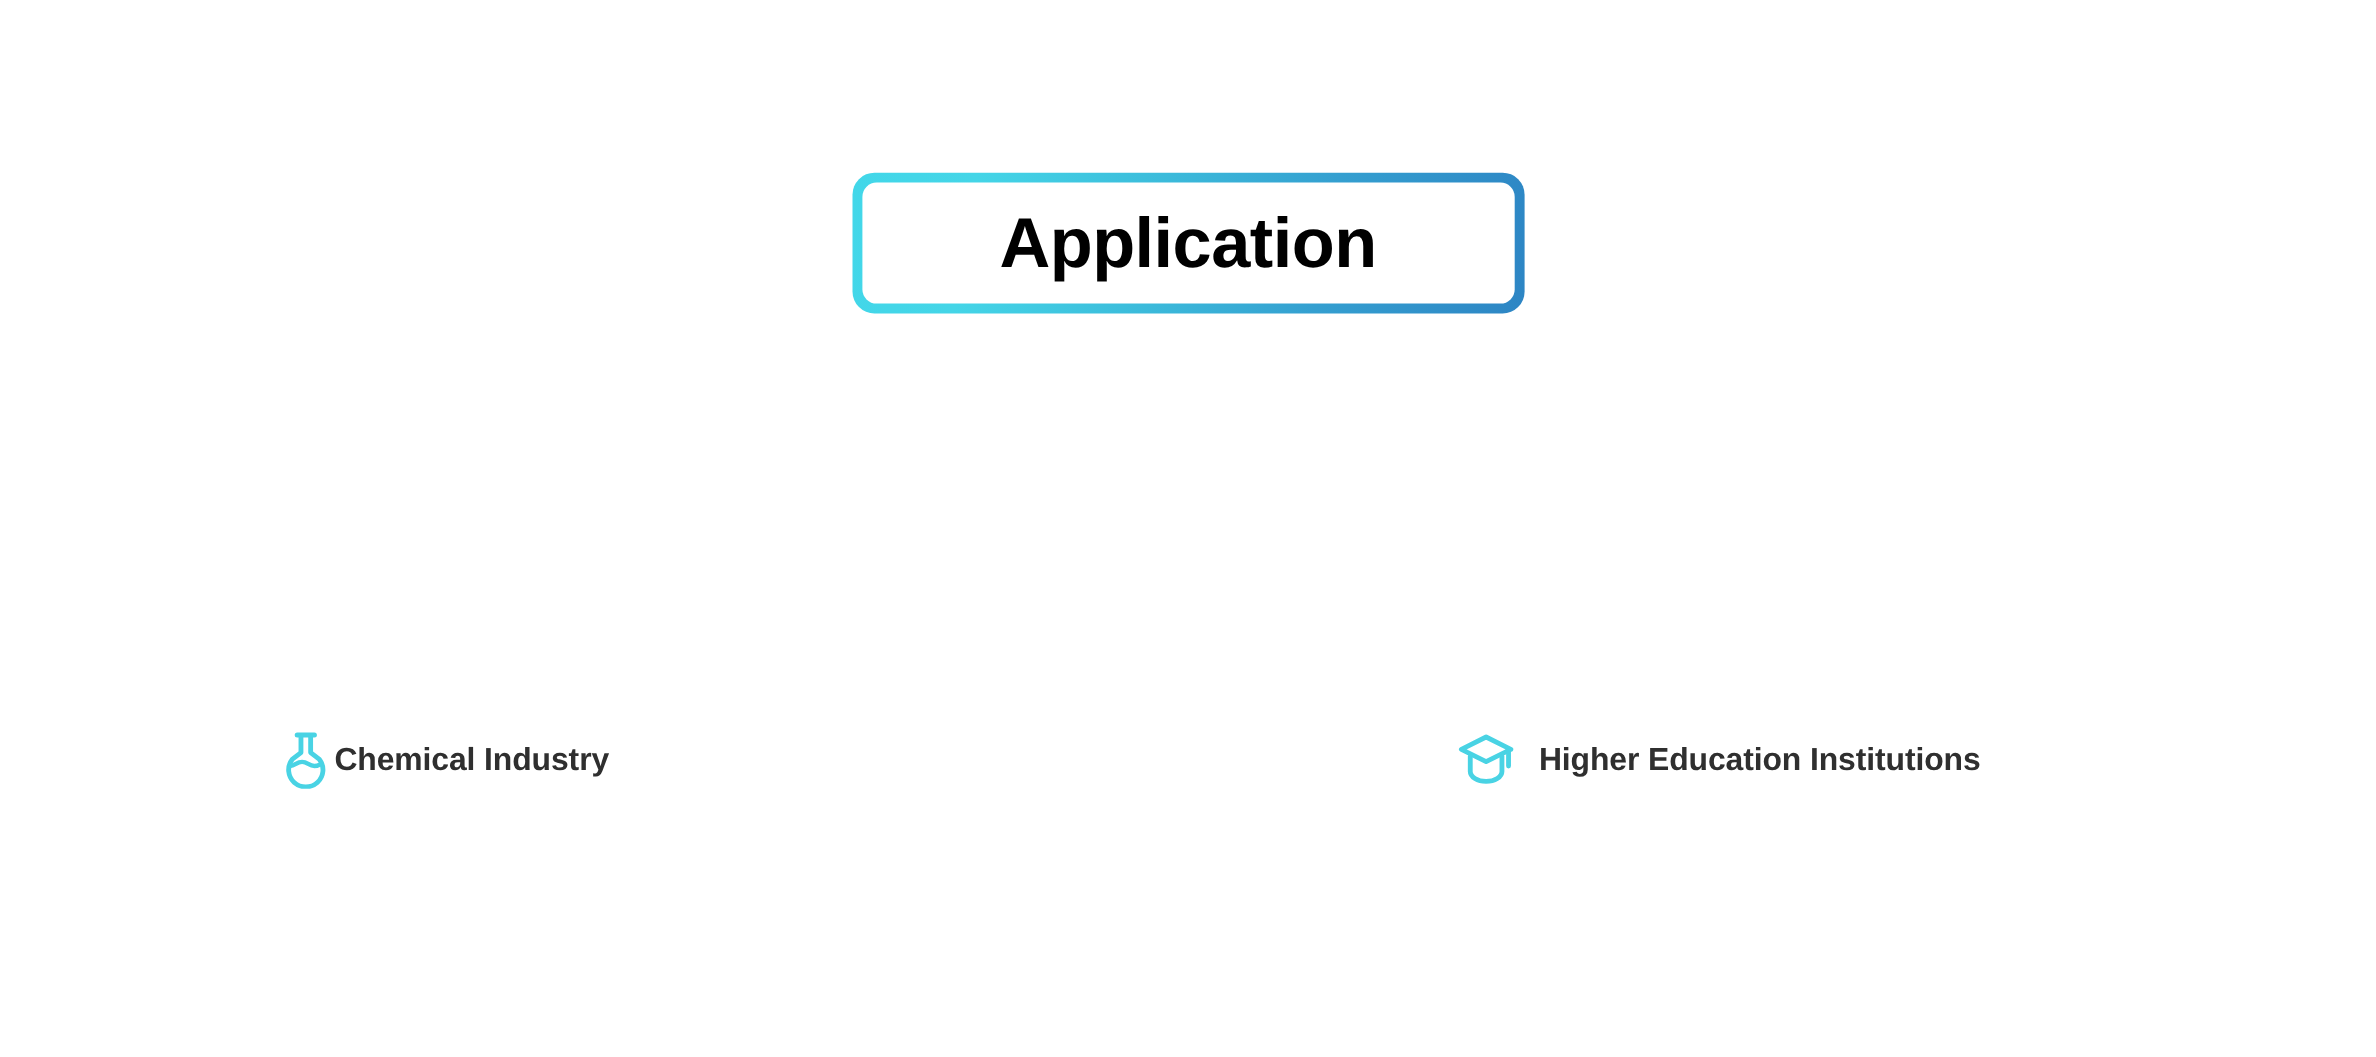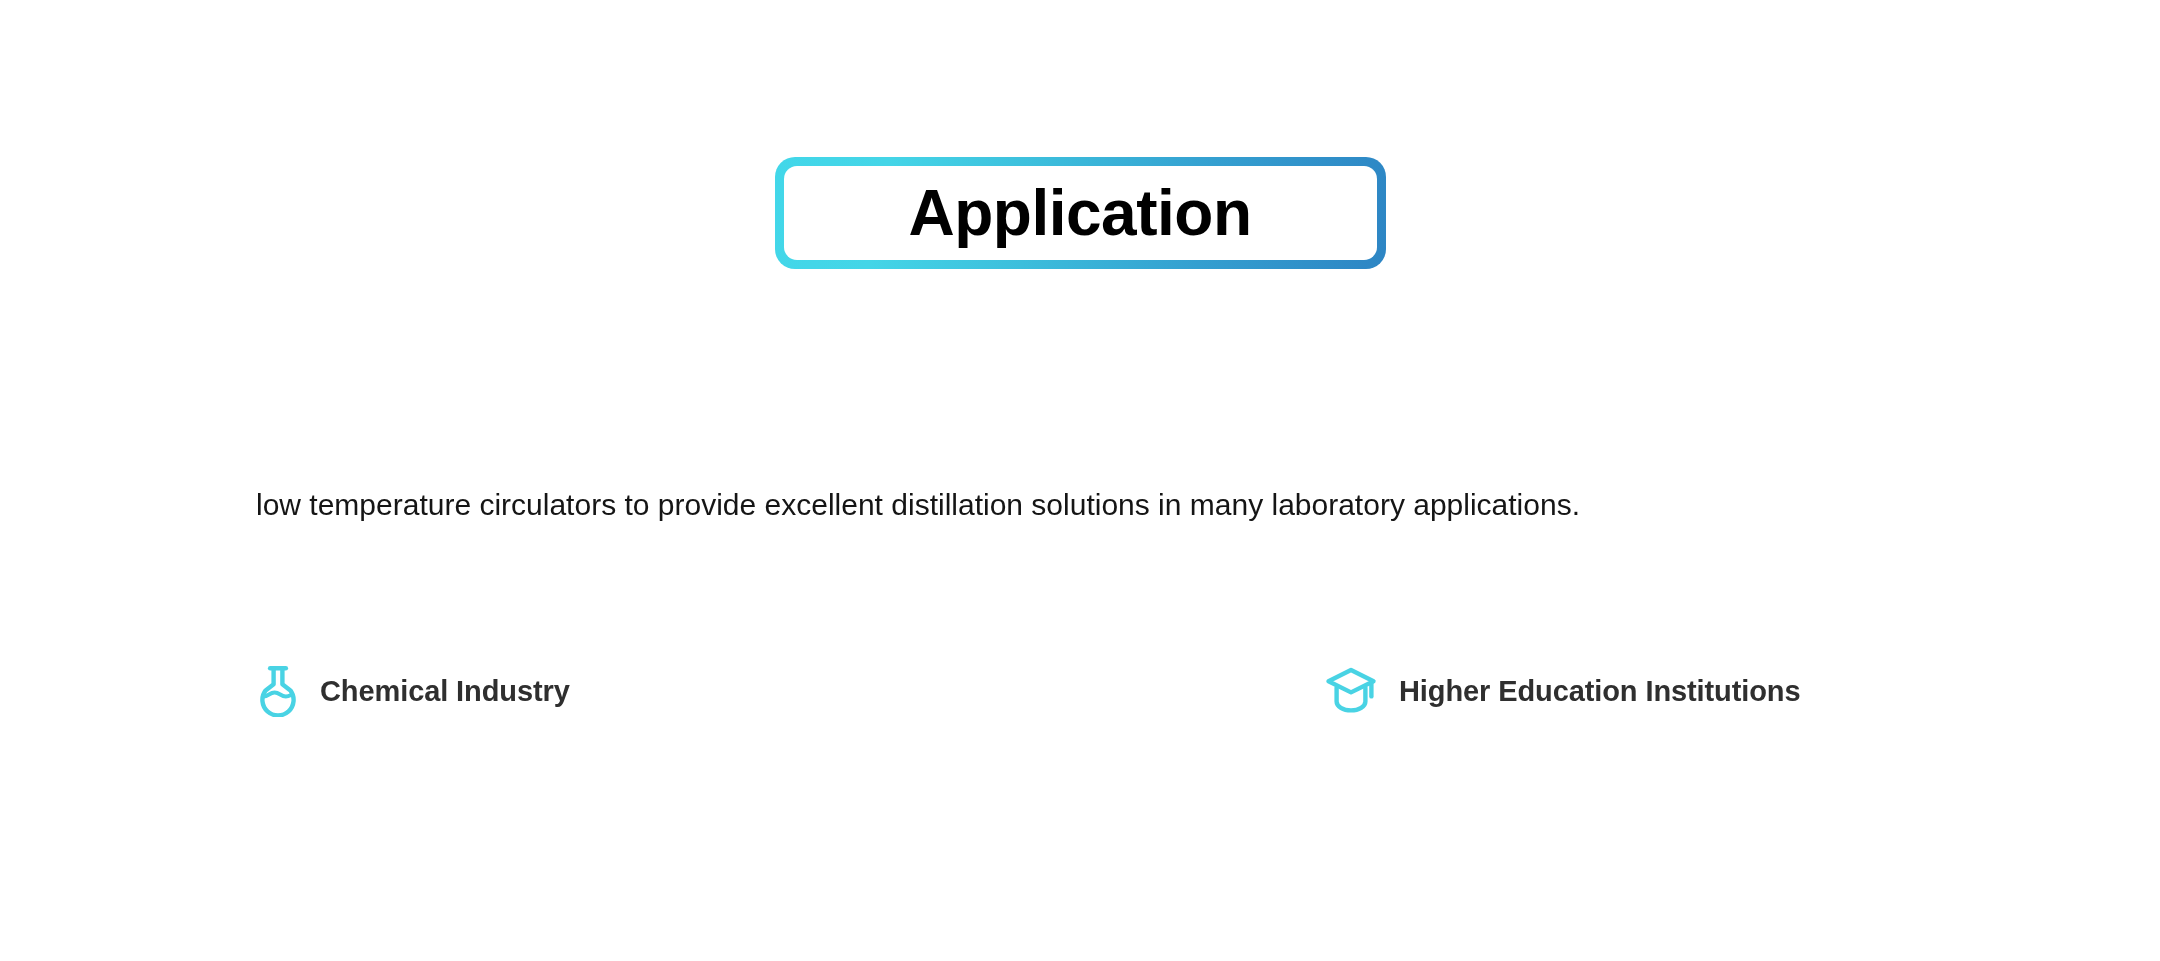--- a/index.html
+++ b/index.html
@@ -19,21 +19,21 @@
   #title-badge-wrap {
     position: absolute;
     left: 0;
     right: 0;
     top: 157px;
     display: flex;
     justify-content: center;
   }
   #title-badge {
     width: 611px;
-    height: 112px;
+    height: 128px;
     border-radius: 20px;
     padding: 9px;
     box-sizing: border-box;
     background: linear-gradient(100deg, #42d7e9 0%, #44d5e7 18%, #3cbedc 42%, #349fd0 70%, #2d85c4 100%);
     display: flex;
     align-items: flex-start;
     justify-content: center;
   }
   #title-badge-inner {
     width: 100%;
@@ -96,39 +96,38 @@
     align-items: center;
     justify-content: center;
   }
   .app-icon svg { display: block; }
 
   .app-label {
     font-size: 29px;
     font-weight: 700;
     color: #2f2f2f;
     white-space: nowrap;
-    margin-left: 16px;
+    margin-left: 0;
     letter-spacing: -0.1px;
   }
   .application-item.item-1 .app-label { margin-left: 20px; }
   .application-item.item-2 .app-label { margin-left: 22px; }
 </style>
 </head>
 <body>
 
 <div id="title-badge-wrap">
   <div id="title-badge">
     <div id="title-badge-inner">
       <span id="title-text">Application</span>
     </div>
   </div>
 </div>
 
 <div id="description">
-  <span class="line">low temperature circulators to provide excellent distillation solutions in many laboratory applications.</span>
 </div>
 
 <div id="application-list">
 
   <div class="application-item item-0">
     <span class="app-icon">
       <svg width="46" height="52" viewBox="0 0 46 52" fill="none" xmlns="http://www.w3.org/2000/svg">
         <path d="M15.2 3.2 H30.8" stroke="#49d3e4" stroke-width="4.6" stroke-linecap="round"></path>
         <path d="M18.6 3.6 V19.2 L10.6 25.4 A15.6 15.6 0 1 0 35.4 25.4 L27.4 19.2 V3.6" stroke="#49d3e4" stroke-width="4.4" stroke-linejoin="round" stroke-linecap="round" fill="none"></path>
         <path d="M8.6 31.4 C13.4 31.4 14.6 27.6 19.6 27.6 C24.6 27.6 25.8 31.4 30.8 31.4 C33.6 31.4 35.2 30.3 37.2 29.4" stroke="#49d3e4" stroke-width="4.0" stroke-linecap="round" fill="none"></path>

